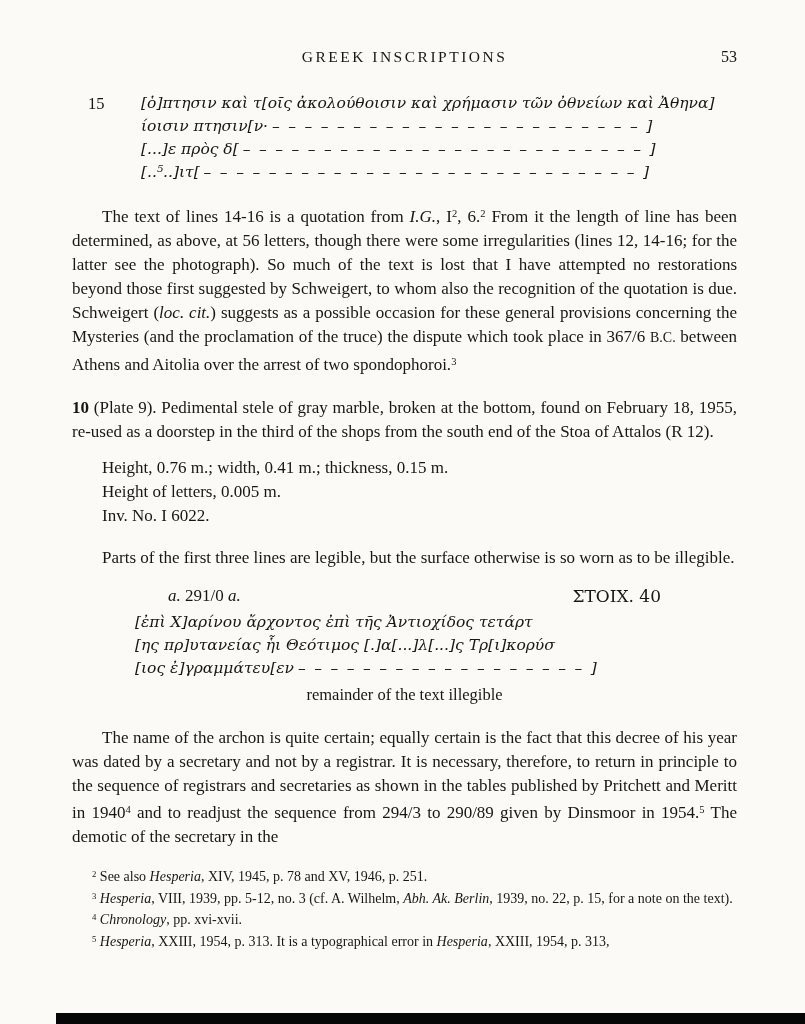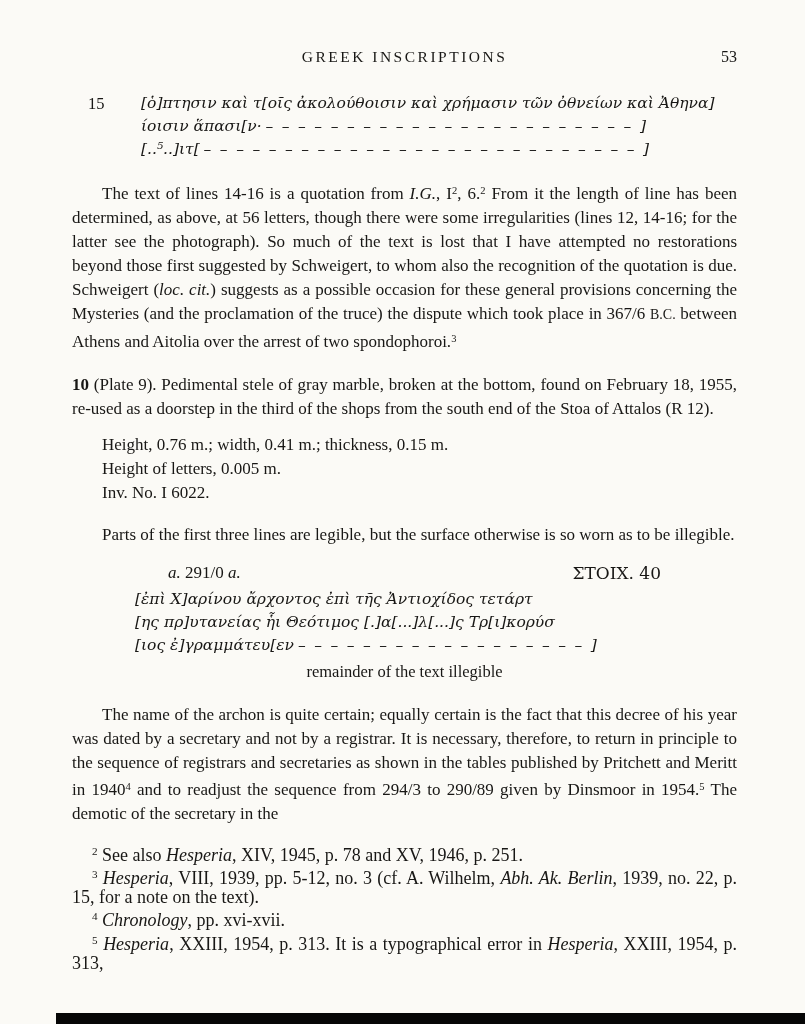--- a/index.html
+++ b/index.html
@@ -37,21 +37,21 @@
   p.body.indent{text-indent:30px;}
   .measurements{margin:12px 0 0 30px;line-height:24px;}
   
   .ins10{margin-top:14px;}
   .ins10-head{display:flex;justify-content:space-between;margin:0 76px 3px 96px;line-height:24px;}
   .stoich{font-family:"DejaVu Serif","Liberation Serif",serif;}
   .ins10 .ins-lines{margin-left:63px;}
   .caption{text-align:center;line-height:26px;margin-top:2px;font-size:16.5px;}
   
   .footnotes{margin-top:16px;}
-  .fn{margin:0;font-size:18px;line-height:19.5px;text-indent:20px;text-align:justify;}
+  .fn{margin:0;font-size:14px;line-height:19.5px;text-indent:20px;text-align:justify;}
   
   .i{font-style:italic;}
   .b{font-weight:bold;}
   .sc{font-size:0.82em;}
   .sup{font-size:0.62em;vertical-align:0.5em;letter-spacing:0;}
   
   .scanbar{position:absolute;left:56px;right:0;bottom:0;height:11px;background:#060606;}
 </style>
 </head>
 <body>
@@ -60,21 +60,22 @@
 
   <header class="pagehead">
     <h1>GREEK INSCRIPTIONS</h1>
     <div class="pagenum">53</div>
   </header>
 
   <section class="ins15">
     <div class="ins-num">15</div>
     <div class="ins-lines">
       <div class="greekline"><span>[ὁ]πτησιν καὶ τ[οῖς ἀκολούθοισιν καὶ χρήμασιν τῶν ὀθνείων καὶ Ἀθηνα]</span></div>
-      <div class="greekline"><span>ίοισιν ἅπασι[ν·</span><span class="d">–––––––––––––––––––––––</span><span>]</span></div>
+      <div class="greekline"><span>ίοισιν πτησιν[ν·</span><span class="d">–––––––––––––––––––––––</span><span>]</span></div>
+      <div class="greekline"><span>[...]ε πρὸς δ[</span><span class="d">–––––––––––––––––––––––––</span><span>]</span></div>
       <div class="greekline"><span>[..⁵..]ιτ[</span><span class="d">–––––––––––––––––––––––––––</span><span>]</span></div>
     </div>
   </section>
 
   <p class="body indent"><span>The text of lines 14-16 is a quotation from </span><span class="i">I.G.</span><span>, I</span><span class="sup">2</span><span>, 6.</span><span class="sup">2</span><span>  From it the length of line has been determined, as above, at 56 letters, though there were some irregularities (lines 12, 14-16; for the latter see the photograph).  So much of the text is lost that I have attempted no restorations beyond those first suggested by Schweigert, to whom also the recognition of the quotation is due.  Schweigert (</span><span class="i">loc. cit.</span><span>) suggests as a possible occasion for these general provisions concerning the Mysteries (and the proclamation of the truce) the dispute which took place in 367/6 </span><span class="sc">B.C.</span><span> between Athens and Aitolia over the arrest of two spondophoroi.</span><span class="sup">3</span></p>
 
   <p class="body"><span class="b">10</span><span> (Plate 9).  Pedimental stele of gray marble, broken at the bottom, found on February 18, 1955, re-used as a doorstep in the third of the shops from the south end of the Stoa of Attalos (R 12).</span></p>
 
   <div class="measurements">
     <div>Height, 0.76 m.; width, 0.41 m.; thickness, 0.15 m.</div>

